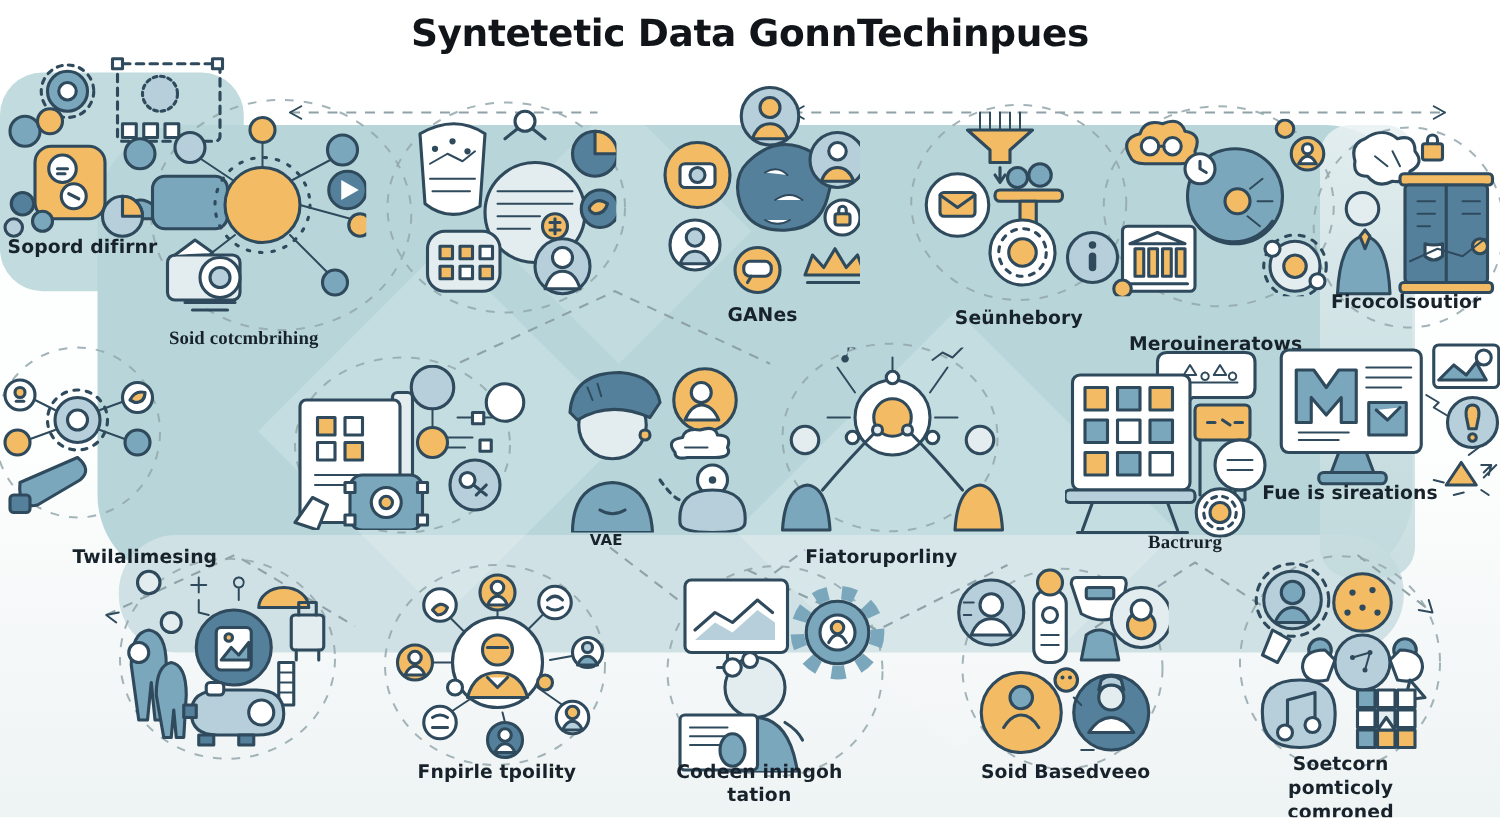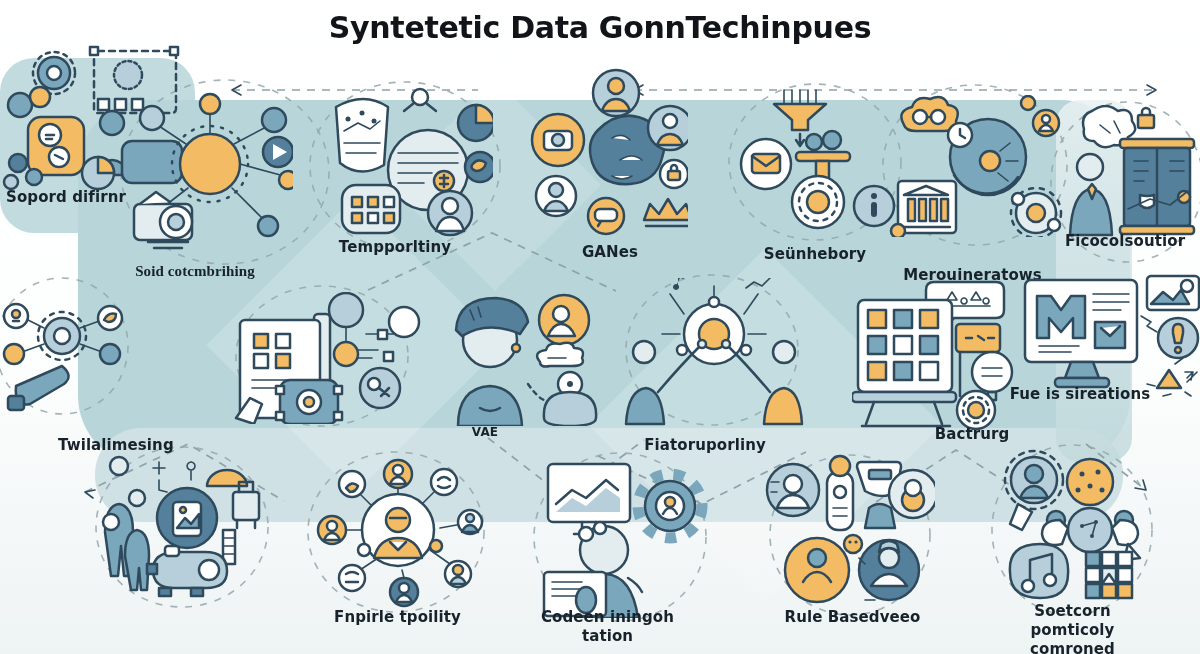--- a/index.html
+++ b/index.html
@@ -150,21 +150,20 @@
         <rect class="k o" x="40" y="112" width="10" height="10"></rect>
         <rect class="k w" x="56" y="112" width="10" height="10"></rect>
       <rect class="k o" x="24" y="128" width="10" height="10"></rect>
         <rect class="k w" x="40" y="128" width="10" height="10"></rect>
         <rect class="k o" x="56" y="128" width="10" height="10"></rect>
       <circle class="k lb" cx="122" cy="128" r="22"></circle>
         <circle class="k w" cx="122" cy="121" r="8"></circle>
         <path class="k w" d="M108 146 q4 -14 14 -14 q10 0 14 14Z"></path>
     </svg>
   </div>
-  <div class="lbl" style="left:310px;top:238px;width:170px;">Tempporltiny</div>
 
   <div class="cluster" style="left:528px;top:68px;width:160px;height:168px;">
     <svg viewBox="0 0 160 168" width="160" height="168">
       <circle class="k lb" cx="88" cy="25" r="23"></circle>
         <circle class="k o" cx="88" cy="18" r="8"></circle>
         <path class="k o" d="M74 43 q4 -12 14 -12 q10 0 14 12Z"></path>
       <circle class="k o" cx="30" cy="72" r="26"></circle>
         <rect class="k w" x="16" y="63" width="28" height="19" rx="4"></rect>
         <circle class="k lb" cx="30" cy="72" r="6"></circle>
       <path class="k db" d="M70 62 q24 -24 52 -8 q20 12 12 36 q-6 24 -32 26 q-30 2 -38 -22 q-6 -20 6 -32Z"></path>
@@ -374,21 +373,21 @@
         <path class="k" d="M114 60 h6 M126 58 l6 4 M136 60 h6"></path>
       <circle class="k w" cx="140" cy="94" r="20"></circle>
         <path class="k thin" d="M130 90 h20 M130 98 h20"></path>
         <path class="k" d="M136 114 h8 v8 h-8Z"></path>
       <circle class="k w" cx="124" cy="132" r="19"></circle>
         <circle class="k" cx="124" cy="132" r="13" stroke-dasharray="4 5"></circle>
         <circle class="k o" cx="124" cy="132" r="8"></circle>
       <path class="k" d="M108 74 v44 M124 151 v-0"></path>
     </svg>
   </div>
-  <div class="lbl" style="left:892px;top:425px;width:160px;">Bactrurg</div>
+  <div class="lbl" style="left:868px;top:425px;width:160px;font-family:Liberation Serif, serif;">Bactrurg</div>
 
   <div class="cluster" style="left:1015px;top:272px;width:185px;height:132px;">
     <svg viewBox="0 0 185 132" width="185" height="132">
       <rect class="k w" x="10" y="8" width="112" height="82" rx="6"></rect>
       <path class="k b" d="M22 66 V24 h14 l10 14 10 -14 h14 v42 h-12 V46 l-12 14 -12 -14 v20Z"></path>
       <path class="k thin" d="M78 22 h36 M78 30 h36 M78 38 h28 M24 74 h40 M24 80 h32"></path>
       <rect class="k b" x="80" y="50" width="30" height="26"></rect>
         <path class="k w" d="M86 56 l9 8 10 -10" fill="none"></path>
       <path class="k b" d="M56 90 h22 l6 16 h-34Z"></path>
         <rect class="k b" x="40" y="106" width="54" height="9" rx="4"></rect>
@@ -511,21 +510,21 @@
       <circle class="k o" cx="52" cy="118" r="32"></circle>
         <circle class="k b" cx="52" cy="106" r="9"></circle>
         <path class="k" d="M38 130 q6 -10 14 -10 q8 0 14 10" fill="none"></path>
       <circle class="k db" cx="124" cy="118" r="30"></circle>
         <circle class="k gy" cx="124" cy="106" r="10"></circle>
         <path class="k lb" d="M114 100 q10 -8 20 0 l-2 -8 q-8 -6 -16 0Z"></path>
       <path class="k w" d="M106 134 q8 -12 18 -12 q10 0 18 12Z"></path>
       <path class="k thin" d="M94 106 l6 6 M100 148 h10"></path>
     </svg>
   </div>
-  <div class="lbl" style="left:770px;top:608px;width:165px;">Rule Basedveeo</div>
+  <div class="lbl" style="left:770px;top:608px;width:165px;">Soid Basedveeo</div>
 
   <div class="cluster" style="left:998px;top:442px;width:160px;height:168px;">
     <svg viewBox="0 0 160 168" width="160" height="168">
       <circle class="k" cx="36" cy="38" r="29" stroke-dasharray="5 6"></circle>
       <circle class="k lb" cx="36" cy="38" r="23"></circle>
         <circle class="k b" cx="36" cy="32" r="9"></circle>
         <path class="k b" d="M22 56 q5 -12 14 -12 q9 0 14 12Z"></path>
       <path class="k w" d="M20 62 l14 8 -10 18 -12 -6Z"></path>
       <circle class="k o" cx="92" cy="40" r="23"></circle>
       <circle class="dk" cx="84" cy="32" r="2.5"></circle>

